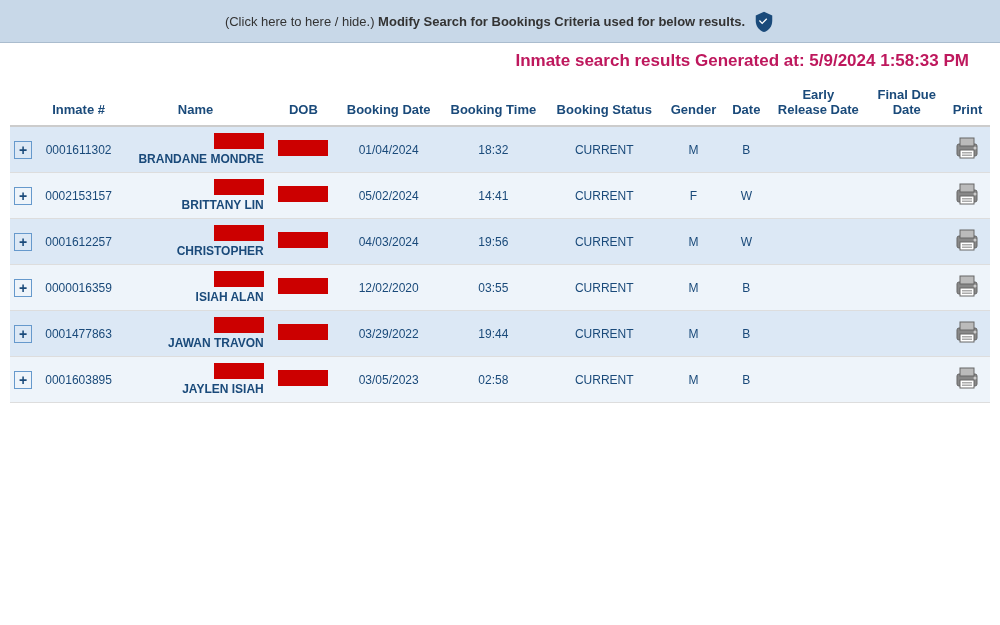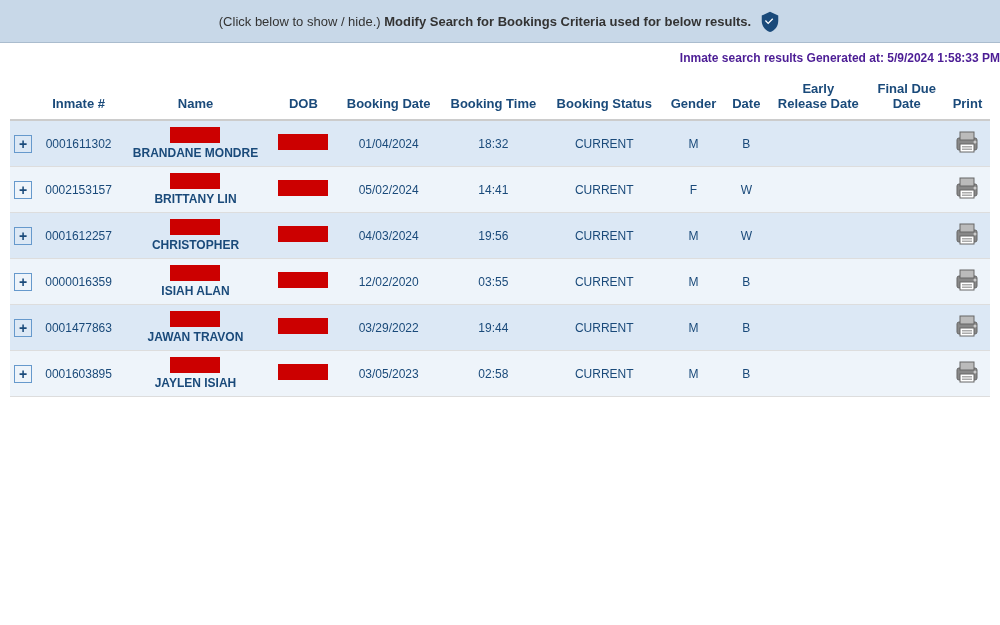--- a/index.html
+++ b/index.html
@@ -21,24 +21,24 @@
       justify-content: center;
       gap: 8px;
     }
     .shield-icon {
       width: 22px;
       height: 22px;
     }
 
     .generated-bar {
       text-align: right;
-      padding: 8px 0;
-      font-size: 12px;
-      font-weight: bold;
-      color: #4c1d95;
+      padding: 8px 31px;
+      font-size: 17px;
+      font-weight: bold;
+      color: #be185d;
     }
 
     .table-container {
       padding: 0 10px 10px 10px;
     }
 
     table {
       width: 100%;
       border-collapse: collapse;
       font-size: 12px;
@@ -99,30 +99,30 @@
     }
 
     .redacted-block {
       background: #cc0000;
       width: 50px;
       height: 16px;
       display: inline-block;
     }
 
     .inmate-name {
-      text-align: center;
+      text-align: right;
       font-weight: bold;
     }
   </style>
 </head>
 <body>
 
 <div class="top-bar">
   <span style="font-size:13px; color:#333;">
-    <span>(Click below to show / hide.)</span>
+    <span>(Click here to here / hide.)</span>
     <strong>Modify Search for Bookings Criteria used for below results.</strong>
   </span>
   <svg class="shield-icon" viewBox="0 0 24 24" fill="#1a4a7a">
     <path d="M12 2L3 6v6c0 5.5 3.8 10.7 9 12 5.2-1.3 9-6.5 9-12V6L12 2z"></path>
     <path d="M10 13.5l-2.5-2.5-1 1L10 15.5l5.5-5.5-1-1L10 13.5z" fill="white"></path>
   </svg>
 </div>
 
 <div class="generated-bar">
   <span>Inmate search results Generated at: 5/9/2024 1:58:33 PM</span>

